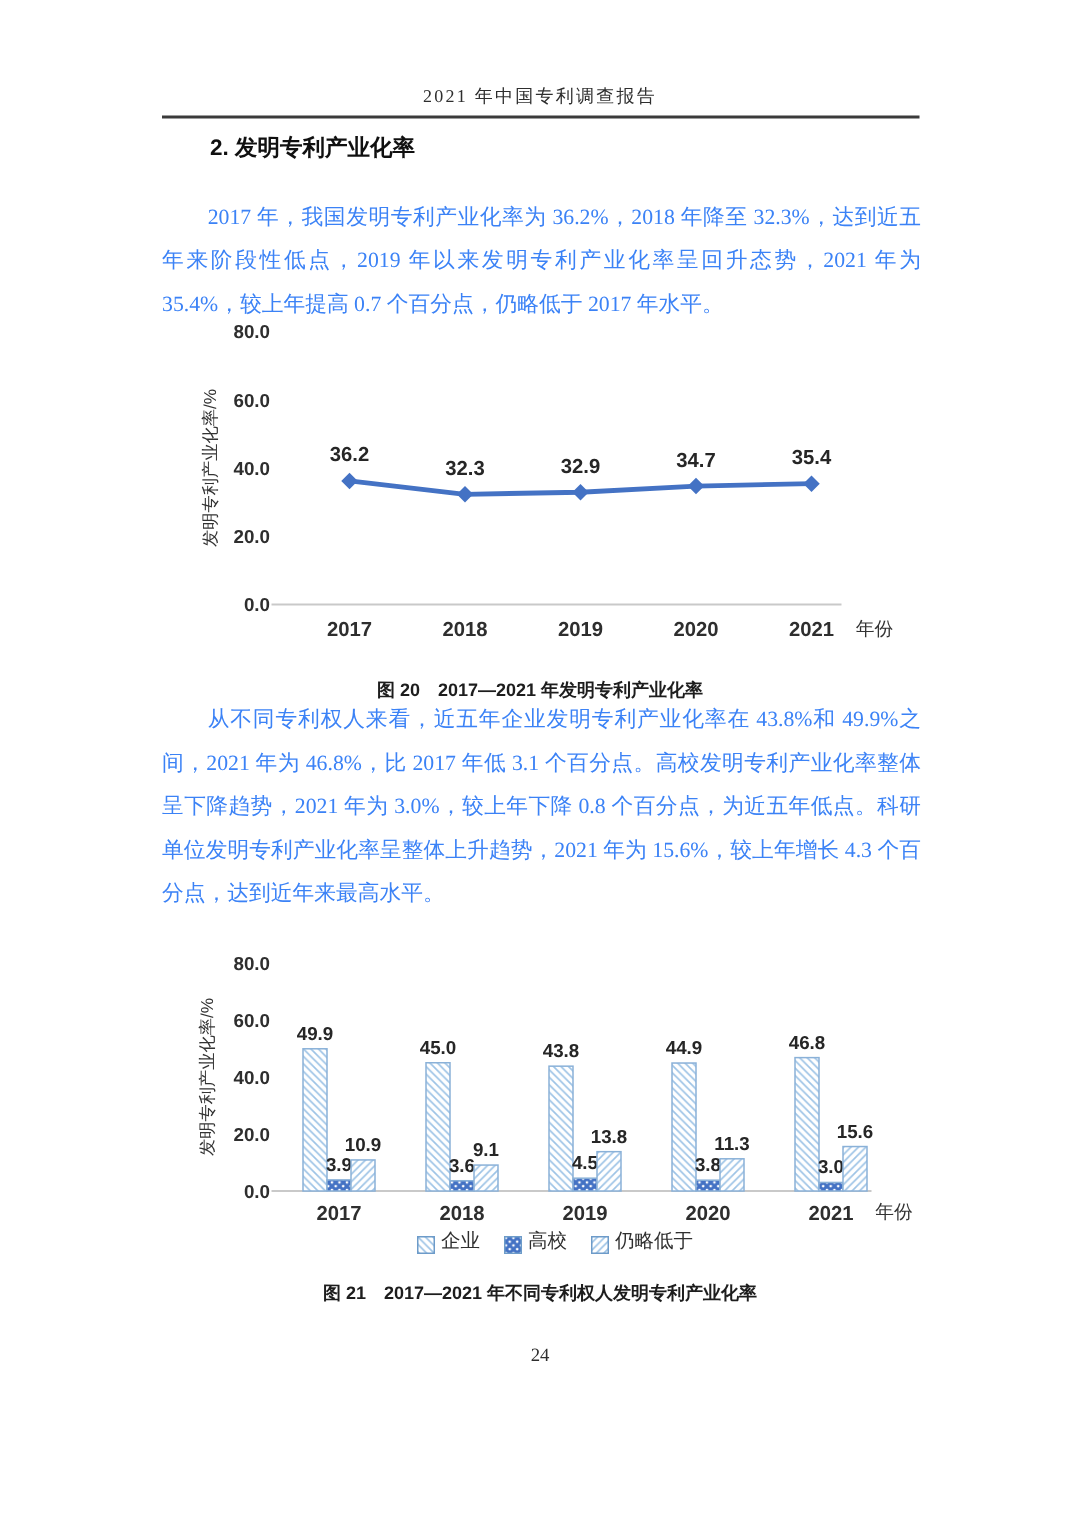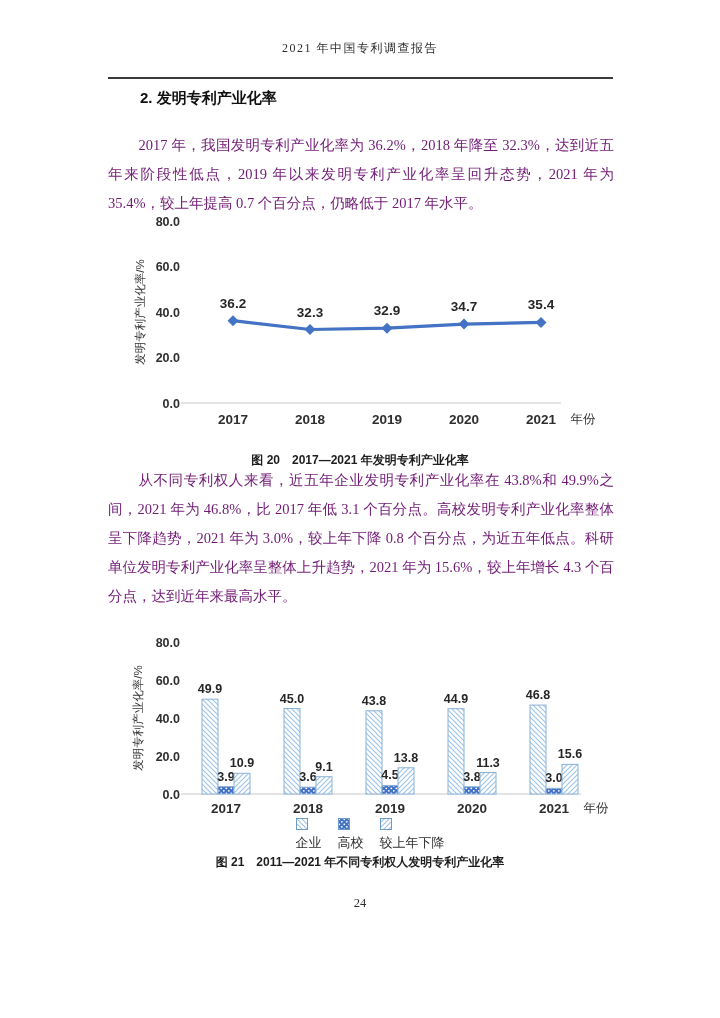--- a/index.html
+++ b/index.html
@@ -1,36 +1,36 @@
 <!DOCTYPE html>
 <html><head>
 <meta charset="utf-8">
 <style>
   html,body{margin:0;padding:0;background:#ffffff;}
   .page{position:relative;width:720px;height:1018px;background:#fff;overflow:hidden;
         font-family:"Liberation Serif",serif;color:#1f1f1f;}
-  .header-title{position:absolute;top:40px;left:0;width:100%;text-align:center;
+  .header-title{position:absolute;top:56px;left:0;width:100%;text-align:center;
         font-size:12px;letter-spacing:1.5px;color:#2e2e2e;}
   .header-rule{position:absolute;top:77px;left:108px;width:505px;height:2px;background:#3b3b3b;}
   .section-heading{position:absolute;top:89px;left:140px;font-family:"Liberation Sans",sans-serif;
         font-size:15px;font-weight:700;color:#101010;}
   .par{position:absolute;left:108px;width:506px;font-size:14.5px;line-height:29px;
-        text-align:justify;text-indent:2.1em;color:#701a75;}
+        text-align:justify;text-indent:2.1em;color:#3b82f6;}
   #p1{top:116px;}
   #p2{top:451px;}
   .chart{position:absolute;left:120px;}
   #chart1-wrap{top:211px;}
   #chart2-wrap{top:632px;}
   .caption{position:absolute;left:0;width:100%;text-align:center;white-space:pre;
         font-family:"Liberation Sans",sans-serif;font-weight:700;font-size:12px;color:#1d1d1d;}
   #cap20{top:452px;}
   #cap21{top:854px;}
   .legend{position:absolute;top:818px;left:120px;width:500px;display:flex;
         justify-content:center;align-items:center;gap:16px;font-size:13px;color:#2f2f2f;}
-  .legend-item{display:flex;align-items:flex-start;gap:4px;flex-direction:column;}
+  .legend-item{display:flex;align-items:flex-end;gap:4px;}
   .page-number{position:absolute;top:896px;left:0;width:100%;text-align:center;
         font-size:12.5px;color:#2e2e2e;}
   .watermark{position:absolute;top:956px;right:4px;width:156px;height:48px;}
   .wm-icon{position:absolute;top:8px;left:2px;width:11px;height:11px;border:2px solid #d3d3d3;
         border-radius:50%;opacity:.85;}
   .wm-faint{position:absolute;top:8px;left:20px;color:#cccccc;font-family:"Liberation Sans",sans-serif;
         font-size:13px;letter-spacing:2px;}
   .wm-main-row{position:absolute;top:16px;left:8px;font-family:"Liberation Sans",sans-serif;
         font-weight:700;font-size:21px;letter-spacing:.5px;white-space:nowrap;}
   .wm-main{color:#ef760f;}
@@ -166,22 +166,22 @@
       <span class="legend-item">
         <svg width="12" height="12">
           <rect x="0.5" y="0.5" width="11" height="11" fill="url(#pat-dots)" stroke="#6d9bc9" stroke-width="1"></rect>
         </svg>
         <span>高校</span>
       </span>
       <span class="legend-item">
         <svg width="12" height="12">
           <rect x="0.5" y="0.5" width="11" height="11" fill="url(#pat-slash)" stroke="#6d9bc9" stroke-width="1"></rect>
         </svg>
-        <span>较上年下降</span>
+        <span>仍略低于</span>
       </span>
     </div>
 
-  <div class="caption" id="cap21">图 21　2011—2021 年不同专利权人发明专利产业化率</div>
+  <div class="caption" id="cap21">图 21　2017—2021 年不同专利权人发明专利产业化率</div>
 
   <div class="page-number">24</div>
 
 
 </div>
 
 </body></html>

